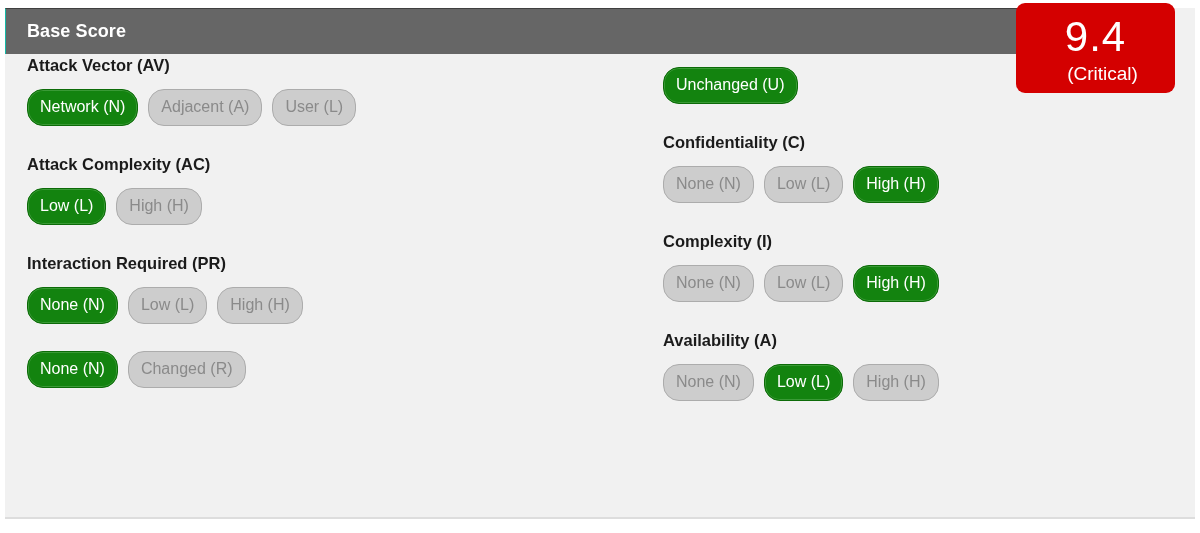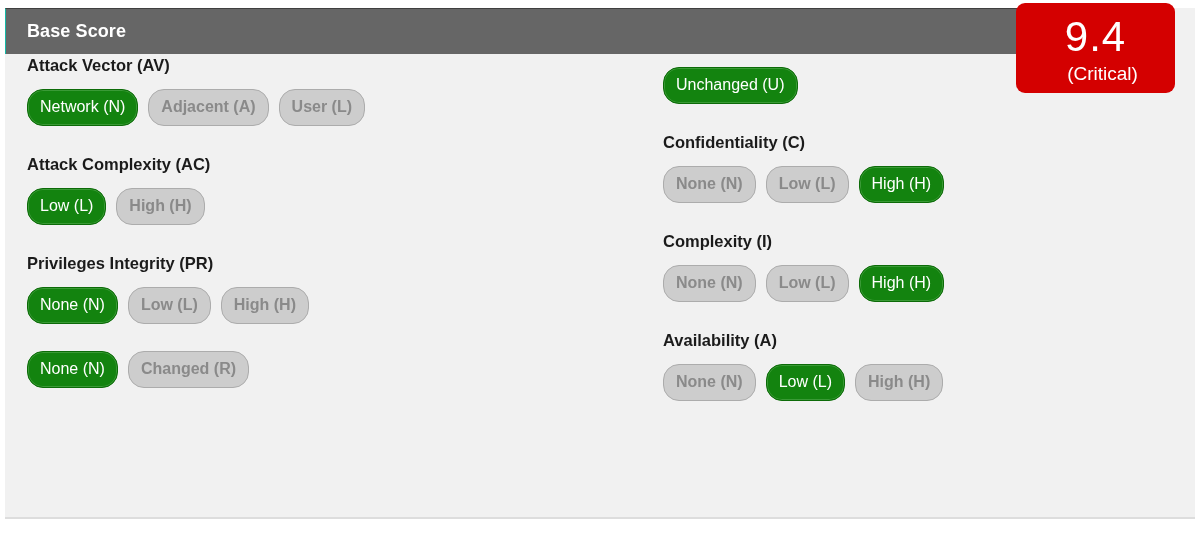--- a/index.html
+++ b/index.html
@@ -133,21 +133,20 @@
   .option-btn.selected {
     background: #13830f;
     border-color: #0c6b08;
     color: #ffffff;
     box-shadow: inset 0 0 0 1px #3a9a36;
   }
   .option-btn.unselected {
     background: #cdcdcd;
     border-color: #acacac;
     color: #8a8a8a;
-    font-weight: bold;
   }
 </style>
 </head>
 <body>
 
 <div class="panel">
 
   <div class="panel-header">
     <div class="panel-title">Base Score</div>
   </div>
@@ -168,21 +167,21 @@
           </div>
         </div>
         <div class="metric-group">
           <div class="metric-label">Attack Complexity (AC)</div>
           <div class="option-row">
             <div class="option-btn selected">Low (L)</div>
             <div class="option-btn unselected">High (H)</div>
           </div>
         </div>
         <div class="metric-group">
-          <div class="metric-label">Privileges Integrity (PR)</div>
+          <div class="metric-label">Interaction Required (PR)</div>
           <div class="option-row">
             <div class="option-btn selected">None (N)</div>
             <div class="option-btn unselected">Low (L)</div>
             <div class="option-btn unselected">High (H)</div>
           </div>
         </div>
         <div class="metric-group">
           <div class="option-row">
             <div class="option-btn selected">None (N)</div>
             <div class="option-btn unselected">Changed (R)</div>

